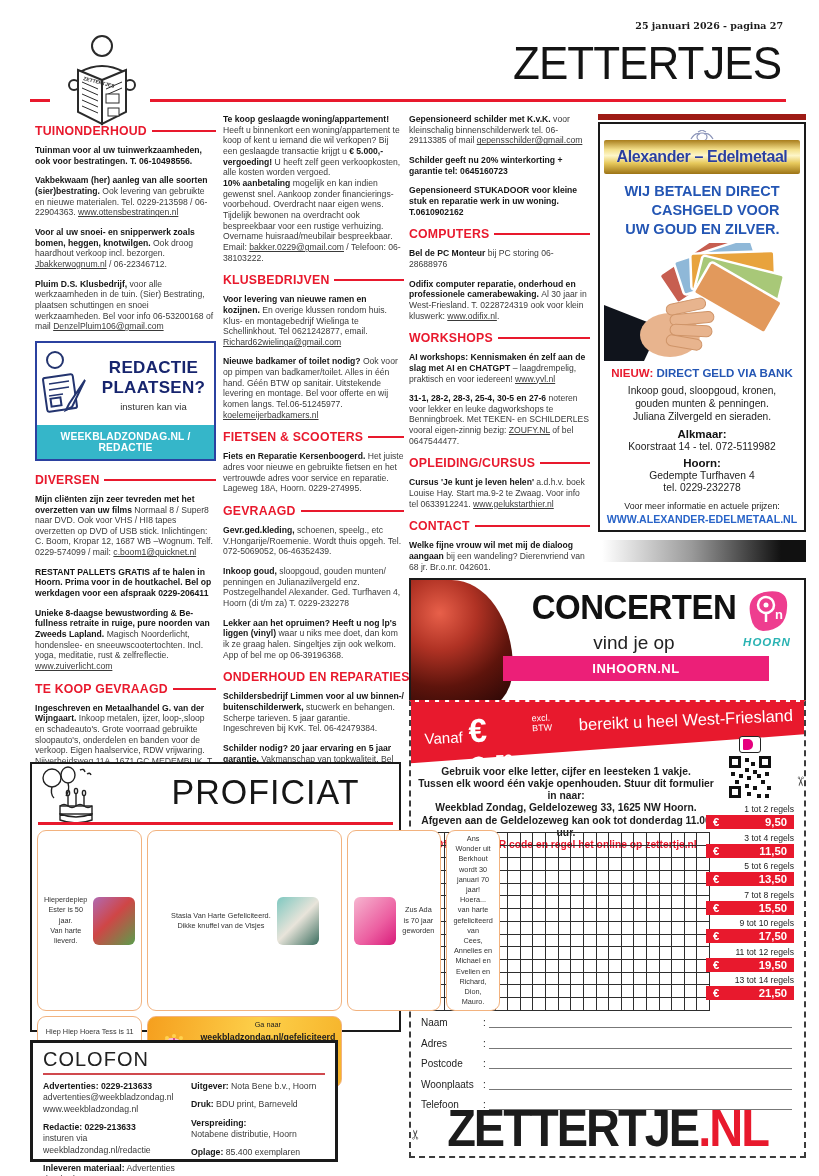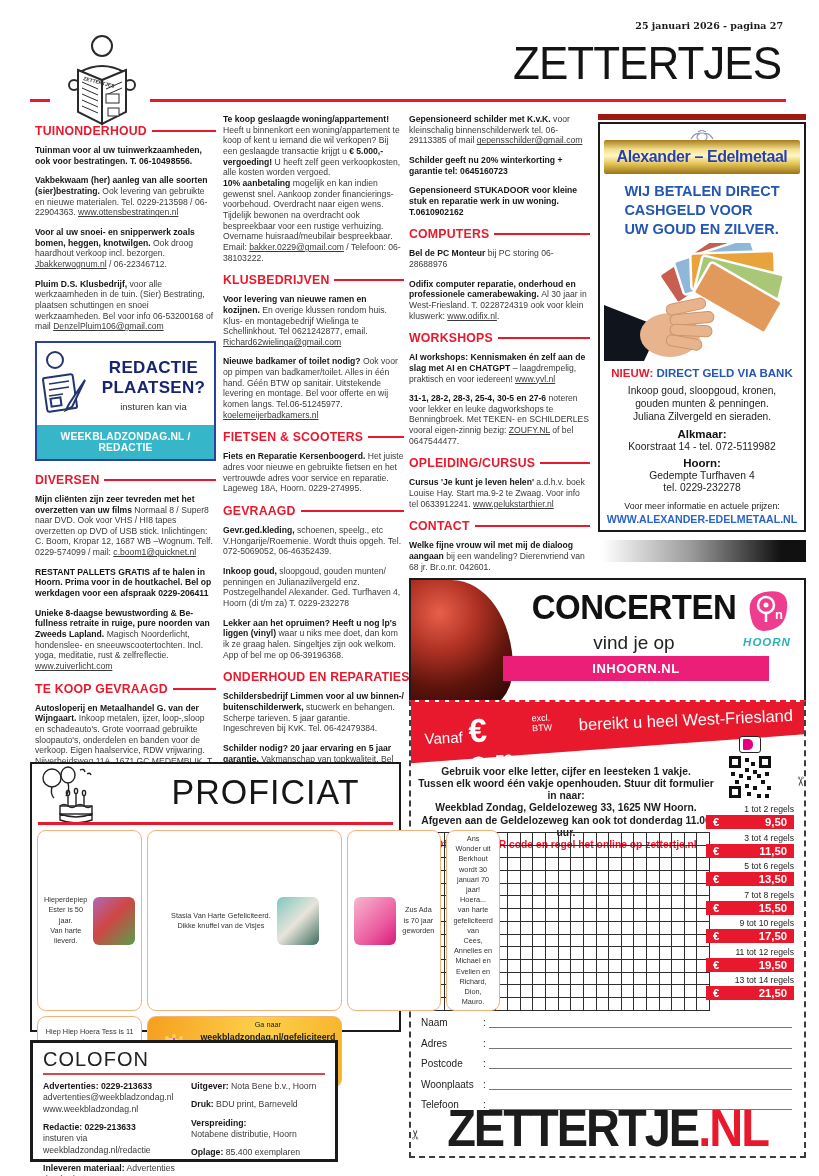--- a/index.html
+++ b/index.html
@@ -24,21 +24,21 @@
   .rb-inner{display:flex;align-items:center;padding:7px 2px 5px;gap:4px;}
   .rb-text{flex:1;text-align:center;}
   .rb-title{font-weight:bold;font-size:17px;line-height:1.18;color:#17256e;white-space:pre-line;letter-spacing:.3px;}
   .rb-sub{font-size:9.5px;color:#333;margin-top:3px;}
   .rb-bar{background:#35b6c9;color:#fff;font-weight:bold;font-size:10.3px;text-align:center;padding:6px 2px;letter-spacing:.2px;}
   
   .alexander{position:absolute;left:598px;top:122px;width:208px;height:410px;border:2px solid #1a1a1a;box-sizing:border-box;display:flex;flex-direction:column;align-items:center;background:#fff;}
   .alex-crest{margin-top:4px;height:12px;}
   .alex-banner{width:196px;height:34px;background:linear-gradient(180deg,#a87d1c 0%,#f3df8a 28%,#fdf6c9 46%,#e7c95c 68%,#9c7316 100%);display:flex;align-items:center;justify-content:center;border-radius:2px;}
   .alex-brand{font-weight:bold;font-size:16px;color:#2b3f9c;letter-spacing:-.4px;text-shadow:0 0 1px #fff;}
-  .alex-headline{margin-top:8px;text-align:left;font-weight:bold;font-size:14.5px;line-height:1.3;color:#2456b4;white-space:pre-line;}
+  .alex-headline{margin-top:8px;text-align:right;font-weight:bold;font-size:14.5px;line-height:1.3;color:#2456b4;white-space:pre-line;}
   .alex-hand{margin-top:4px;}
   .alex-nieuw{font-size:11.5px;font-weight:bold;margin-top:2px;}
   .alex-nieuw .nw{color:#e8192d;} .alex-nieuw .nt{color:#2456b4;font-weight:600;}
   .alex-body{margin-top:5px;text-align:center;font-size:10.2px;line-height:1.3;color:#1c1c1c;white-space:pre-line;}
   .alex-city{font-weight:bold;font-size:11.5px;color:#111;margin-top:5px;}
   .alex-addr{font-size:10.3px;color:#222;margin-top:1px;}
   .alex-info{font-size:8.8px;color:#222;margin-top:8px;}
   .alex-web{font-weight:bold;font-size:10.6px;color:#2964c8;margin-top:2px;}
   .gradbar{position:absolute;left:598px;top:540px;width:208px;height:22px;background:linear-gradient(90deg,#ffffff 2%,#9a9a9a 45%,#111 88%);}
   
@@ -169,21 +169,21 @@
         <span>DIVERSEN</span>
         <i class="hline"></i>
       </div>
       <p class="ad"><span class="seg-b">Mijn cliënten zijn zeer tevreden met het overzetten van uw films </span><span class="seg-n">Normaal 8 / Super8 naar DVD. Ook voor VHS / HI8 tapes overzetten op DVD of USB stick. Inlichtingen: C. Boom, Kropar 12, 1687 WB –Wognum. Telf. 0229-574099 / mail: </span><span class="seg-l">c.boom1@quicknet.nl</span></p>
       <p class="ad"><span class="seg-b">RESTANT PALLETS GRATIS af te halen in Hoorn. Prima voor in de houtkachel. Bel op werkdagen voor een afspraak 0229-206411</span></p>
       <p class="ad"><span class="seg-b">Unieke 8-daagse bewustwording &amp; Be-fullness retraite in ruige, pure noorden van Zweeds Lapland. </span><span class="seg-n">Magisch Noorderlicht, hondenslee- en sneeuwscootertochten. Incl. yoga, meditatie, rust &amp; zelfreflectie. </span><span class="seg-l">www.zuiverlicht.com</span></p>
       <div class="sec-head">
         <span>TE KOOP GEVRAAGD</span>
         <i class="hline"></i>
       </div>
-      <p class="ad"><span class="seg-b">Autosloperij en Metaalhandel G. van der Wijngaart. </span><span class="seg-n">Inkoop metalen, ijzer, loop-,sloop en schadeauto's. Grote voorraad gebruikte sloopauto's, onderdelen en banden voor de verkoop. Eigen haalservice, RDW vrijwaring. Nijverheidsweg 11A, 1671 GC MEDEMBLIK. T. 0227-542557</span></p>
+      <p class="ad"><span class="seg-b">Ingeschreven en Metaalhandel G. van der Wijngaart. </span><span class="seg-n">Inkoop metalen, ijzer, loop-,sloop en schadeauto's. Grote voorraad gebruikte sloopauto's, onderdelen en banden voor de verkoop. Eigen haalservice, RDW vrijwaring. Nijverheidsweg 11A, 1671 GC MEDEMBLIK. T. 0227-542557</span></p>
     </div>
 </div>
 <div class="col" id="col-2">
     <div id="col2">
       <p class="ad"><span class="seg-b">Te koop geslaagde woning/appartement! </span><span class="seg-n">Heeft u binnenkort een woning/appartement te koop of kent u iemand die wil verkopen? Bij een geslaagde transactie krijgt u </span><span class="seg-b">€ 5.000,- vergoeding! </span><span class="seg-n">U heeft zelf geen verkoopkosten, alle kosten worden vergoed.
 </span><span class="seg-b">10% aanbetaling </span><span class="seg-n">mogelijk en kan indien gewenst snel. Aankoop zonder financierings-voorbehoud. Overdracht naar eigen wens. Tijdelijk bewonen na overdracht ook bespreekbaar voor een rustige verhuizing. Overname huisraad/meubilair bespreekbaar. Email: </span><span class="seg-l">bakker.0229@gmail.com</span><span class="seg-n"> / Telefoon: 06-38103222.</span></p>
       <div class="sec-head">
         <span>KLUSBEDRIJVEN</span>
         <i class="hline"></i>
       </div>

